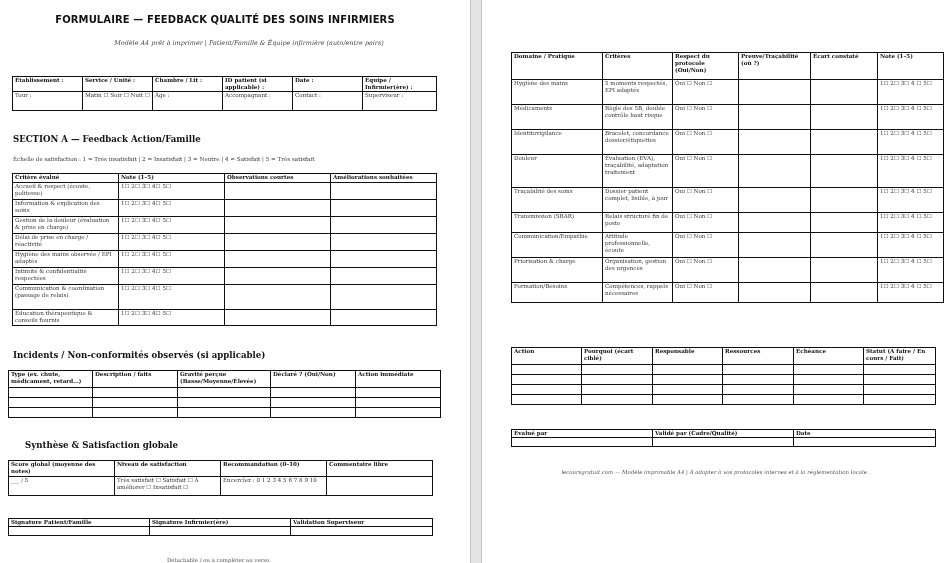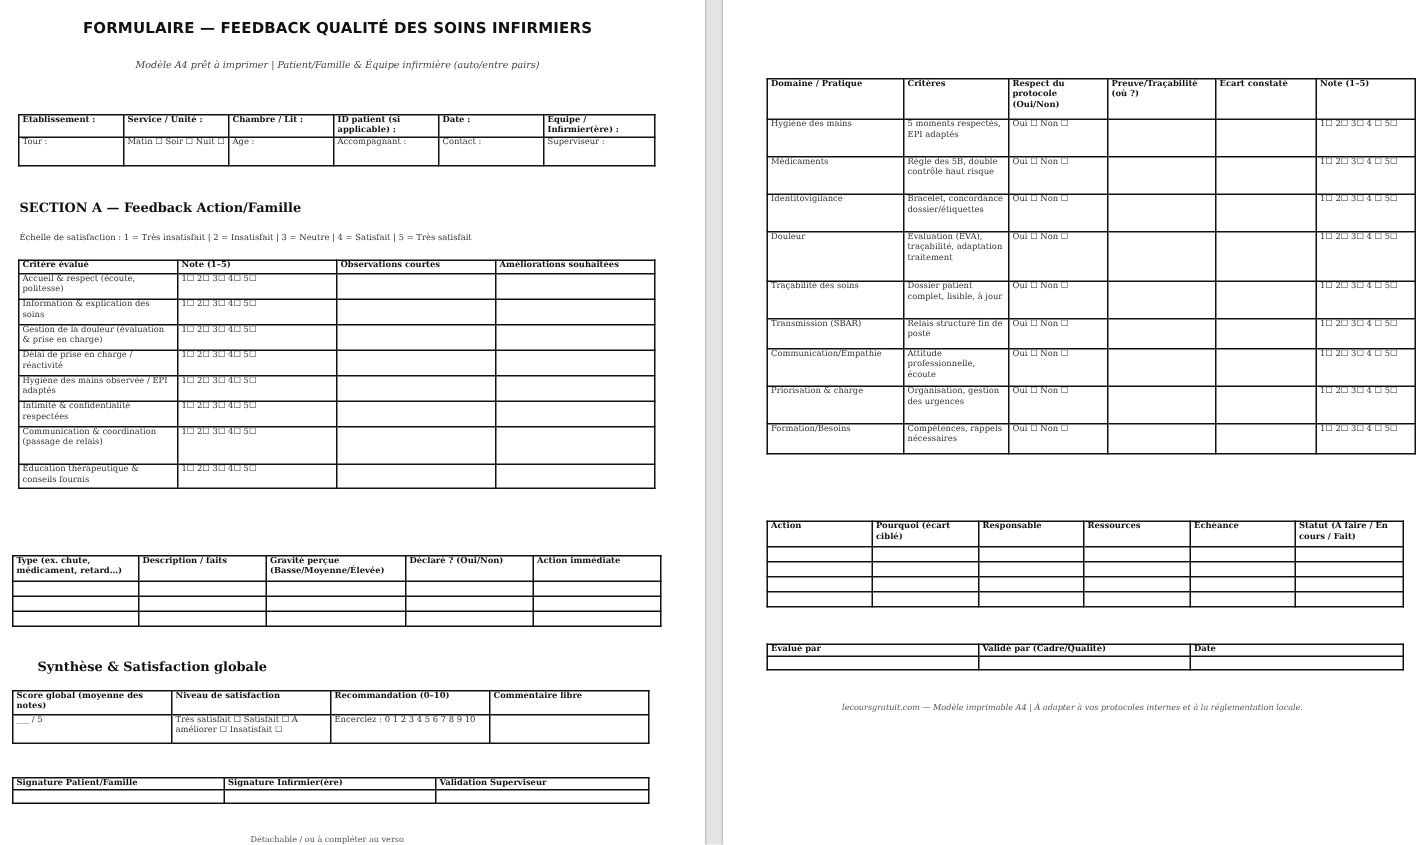--- a/index.html
+++ b/index.html
@@ -30,21 +30,21 @@
   table.grid th { font-weight:bold; color:#111; }
   table.grid.thick { border:1.4px solid #000; }
   .foot { font-style:italic; font-size:5.4px; color:#555; text-align:center; white-space:nowrap; }
   .cut { font-size:5.4px; color:#555; white-space:nowrap; }
 </style>
 </head>
 <body>
 
 <div class="page" id="page-left">
   <div class="abs doc-title" style="left:0;top:14px;width:450px;">FORMULAIRE — FEEDBACK QUALITÉ DES SOINS INFIRMIERS</div>
-  <div class="abs doc-sub" style="left:0;top:39px;width:450px;">Modèle A4 prêt à imprimer | Patient/Famille &amp; Équipe infirmière (auto/entre pairs)</div>
+  <div class="abs doc-sub" style="left:0;top:39px;width:450px;padding-left:24px;">Modèle A4 prêt à imprimer | Patient/Famille &amp; Équipe infirmière (auto/entre pairs)</div>
 
   <table class="grid thick" style="left:12px;top:76px;width:424px;">
     <colgroup>
         <col style="width:70px">
         <col style="width:70px">
         <col style="width:70px">
         <col style="width:70px">
         <col style="width:70px">
         <col style="width:74px">
       </colgroup>
@@ -129,20 +129,21 @@
         </tr>
     <tr style="height:16px">
           <td>Éducation thérapeutique &amp; conseils fournis</td>
           <td>1☐ 2☐ 3☐ 4☐ 5☐</td>
           <td></td>
           <td></td>
         </tr>
   </tbody>
     </table>
 
+  <div class="abs h2" style="left:13px;top:350px;">Incidents / Non-conformités observés (si applicable)</div>
   <table class="grid thick" style="left:8px;top:370px;width:432px;">
     <colgroup>
         <col style="width:84px">
         <col style="width:85px">
         <col style="width:93px">
         <col style="width:85px">
         <col style="width:85px">
       </colgroup>
     <tbody>
         <tr style="height:17px">

